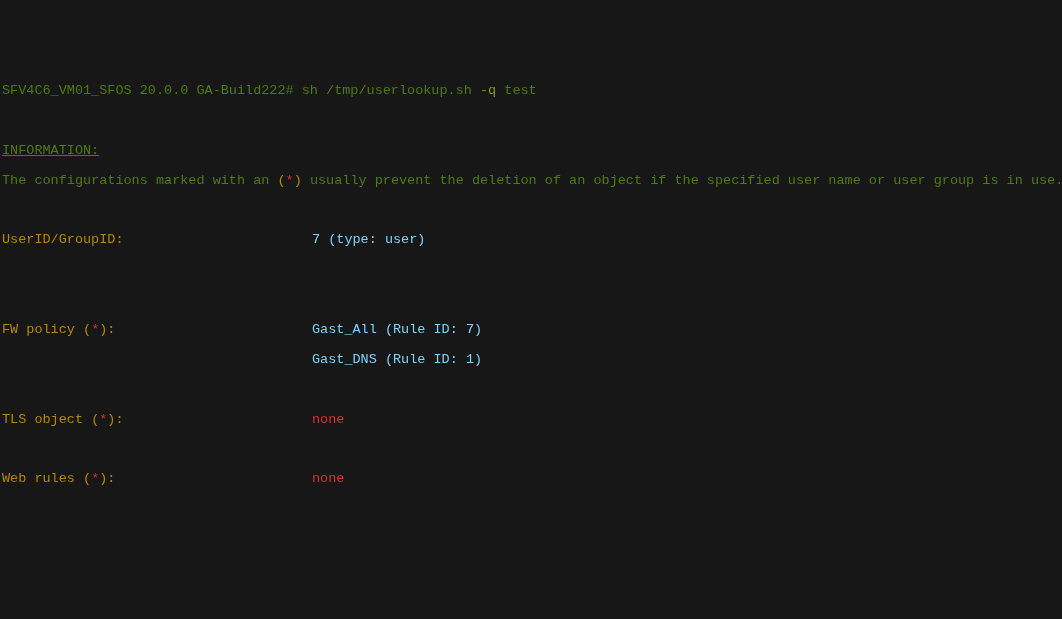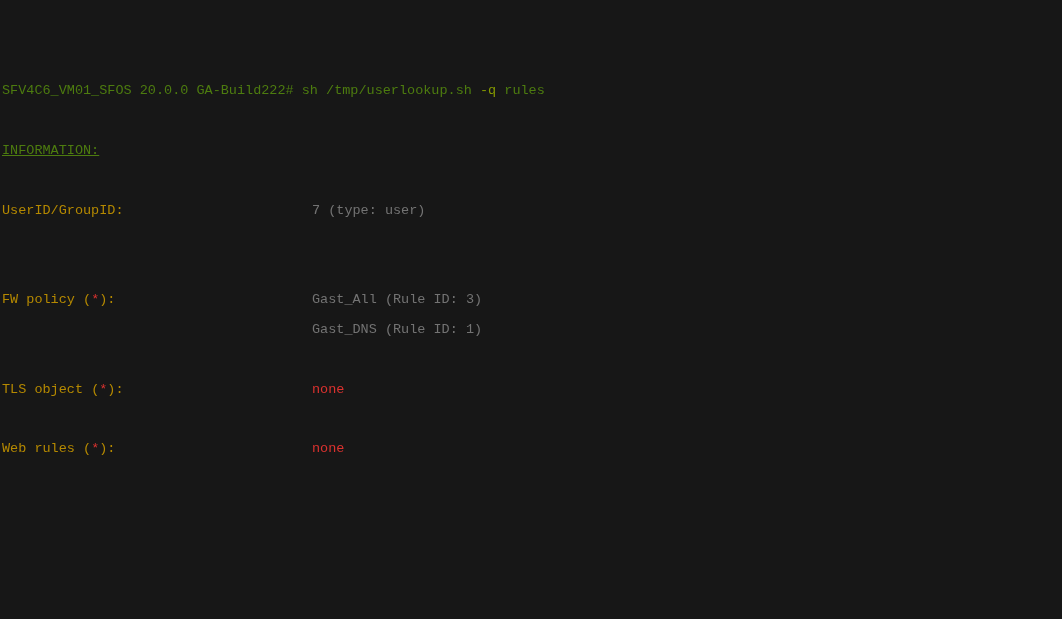--- a/index.html
+++ b/index.html
@@ -6,41 +6,42 @@
     body {
       background: #171717;
       color: #e0e0e0;
       font-family: 'Menlo', 'Consolas', 'Courier New', monospace;
       font-size: 13.5px;
       line-height: 1.1;
       padding: 10px 2px;
       white-space: pre;
     }
     .white { color: #4d7c0f; }
-    .cyan { color: #737373; }
+    .cyan { color: #7dd3fc; }
     .yellow { color: #b58900; }
     .red { color: #dc322f; }
     .olive { color: #859900; }
     .underline { text-decoration: underline; }
     .line { display: block; min-height: 15px; }
   </style>
 </head>
 <body>
 
 
 
 <div>
-<span class="line"><span class="white">SFV4C6_VM01_SFOS 20.0.0 GA-Build222# </span><span class="white">sh /tmp/userlookup.sh </span><span class="olive">-q</span><span class="white"> rules</span></span>
+<span class="line"><span class="white">SFV4C6_VM01_SFOS 20.0.0 GA-Build222# </span><span class="white">sh /tmp/userlookup.sh </span><span class="olive">-q</span><span class="white"> test</span></span>
 <span class="line"></span>
 <span class="line"><span class="white underline">INFORMATION:</span></span>
+<span class="line"><span class="white">The configurations marked with an </span><span class="yellow">(</span><span class="red">*</span><span class="yellow">)</span><span class="white"> usually prevent the deletion of an object if the specified user name or user group is in use.</span></span>
 <span class="line"></span>
 <span class="line"><span class="yellow" style="display:inline-block;width:310px">UserID/GroupID:</span><span class="cyan">7 (type: user)</span></span>
 <span class="line"></span>
 <span class="line"></span>
-<span class="line"><span style="display:inline-block;width:310px"><span class="yellow">FW policy </span><span class="yellow">(</span><span class="red">*</span><span class="yellow">)</span><span class="yellow">:</span></span><span class="cyan">Gast_All (Rule ID: 3)</span></span>
+<span class="line"><span style="display:inline-block;width:310px"><span class="yellow">FW policy </span><span class="yellow">(</span><span class="red">*</span><span class="yellow">)</span><span class="yellow">:</span></span><span class="cyan">Gast_All (Rule ID: 7)</span></span>
 <span class="line"><span style="display:inline-block;width:310px"></span><span class="cyan">Gast_DNS (Rule ID: 1)</span></span>
 <span class="line"></span>
 <span class="line"><span style="display:inline-block;width:310px"><span class="yellow">TLS object </span><span class="yellow">(</span><span class="red">*</span><span class="yellow">)</span><span class="yellow">:</span></span><span class="red">none</span></span>
 <span class="line"></span>
 <span class="line"><span style="display:inline-block;width:310px"><span class="yellow">Web rules </span><span class="yellow">(</span><span class="red">*</span><span class="yellow">)</span><span class="yellow">:</span></span><span class="red">none</span></span>
 <span class="line"></span>
 <span class="line"></span>
 
 
 

